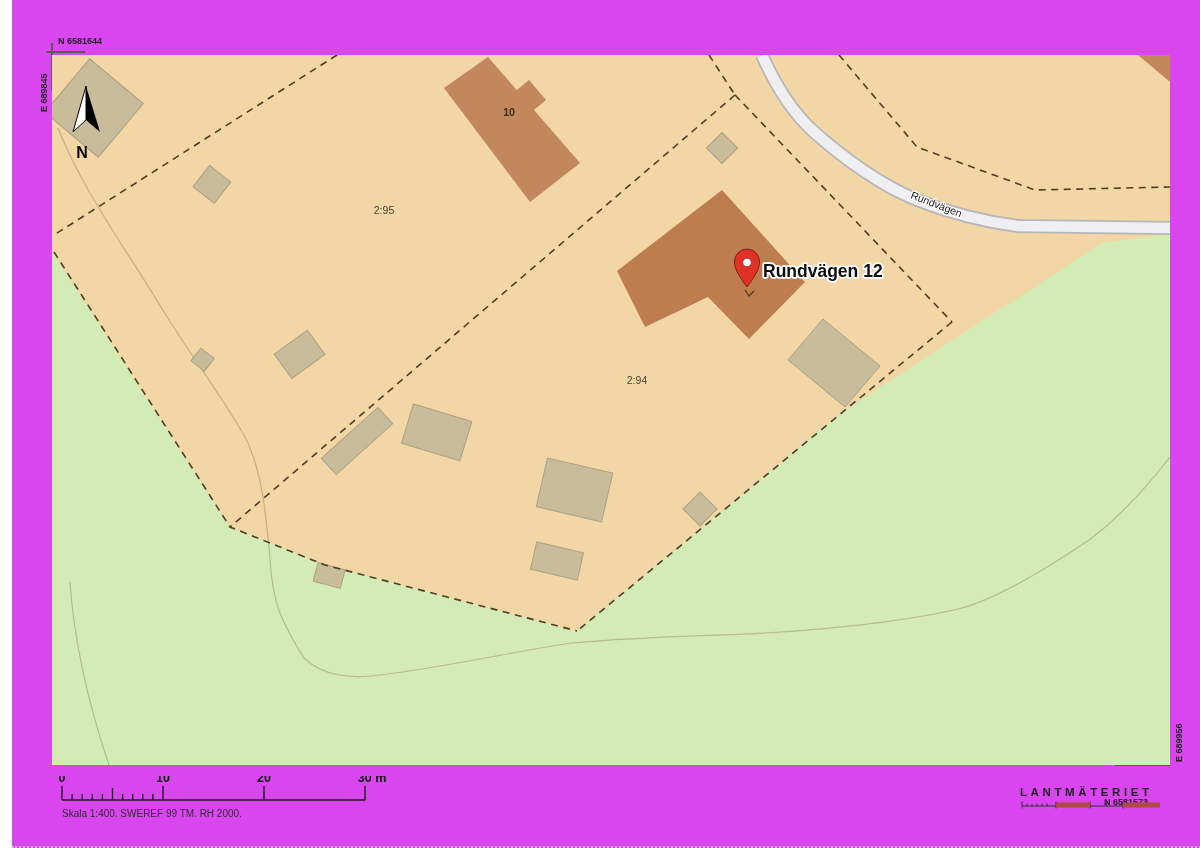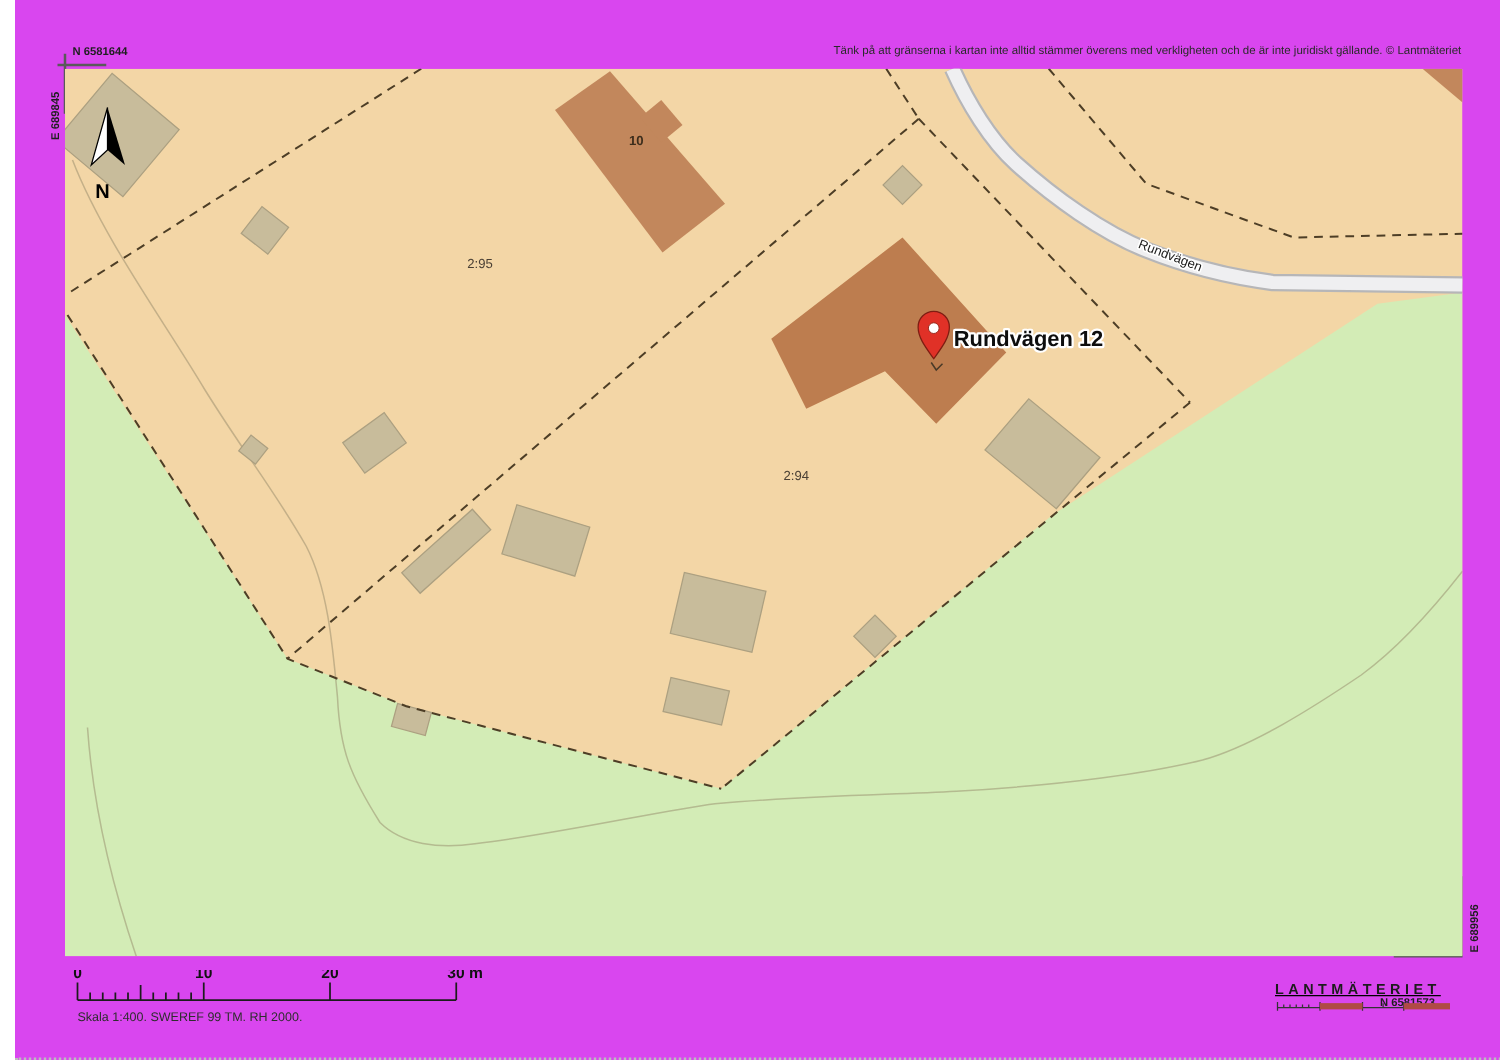--- a/index.html
+++ b/index.html
@@ -5,33 +5,32 @@
   html,body{margin:0;padding:0;background:#fff;}
   .page{position:relative;width:1200px;height:848px;background:#d946ef;overflow:hidden;
         font-family:"Liberation Sans", sans-serif;margin-left:12px;}
   .lbl{position:absolute;font-size:9px;color:#1f1f1f;white-space:nowrap;}
   .vlbl{position:absolute;font-size:9px;color:#1f1f1f;white-space:nowrap;
         transform:rotate(-90deg);transform-origin:left top;}
   .cmark{position:absolute;background:#5a5a5a;}
   .disclaimer{position:absolute;top:35px;right:43px;font-size:9.2px;color:#2a2a2a;}
   .mapsvg{position:absolute;left:40px;top:55px;}
   .sbsvg{position:absolute;left:36px;top:776px;}
-  .logo{position:absolute;left:1008px;top:786px;width:150px;text-decoration:underline;}
+  .logo{position:absolute;left:1008px;top:786px;width:150px;}
   .logo .lt{font-size:11.5px;font-weight:600;letter-spacing:3.6px;color:#1c1c1c;white-space:nowrap;}
   .pageedge{position:absolute;left:0;bottom:0;width:100%;height:0;border-bottom:2px dotted #bdbdbd;}
   svg text{font-family:"Liberation Sans", sans-serif;}
   .halo{paint-order:stroke;stroke:#ffffff;stroke-linejoin:round;}
 </style>
 </head>
 <body>
 
 <div class="page">
 
   <div class="lbl" style="left:46px;top:36px;font-weight:bold;">N 6581644</div>
-  <div class="disclaimer">Tänk på att gränserna i kartan inte alltid stämmer överens med verkligheten och de är inte juridiskt gällande. © Lantmäteriet</div>
   <div class="vlbl" style="left:27px;top:112px;font-weight:bold;">E 689845</div>
   <div class="lbl" style="left:1092px;top:797px;font-weight:bold;">N 6581573</div>
   <div class="vlbl" style="left:1162px;top:762px;font-weight:bold;">E 689956</div>
 
   <div class="cmark" style="left:34px;top:51px;width:39px;height:2px;"></div>
   <div class="cmark" style="left:39px;top:43px;width:2px;height:48px;"></div>
   <div class="cmark" style="left:1103px;top:764px;width:55px;height:2px;"></div>
   <div class="cmark" style="left:1156px;top:701px;width:2px;height:64px;"></div>
 
   <svg class="mapsvg" width="1118" height="710" viewBox="40 55 1118 710">

